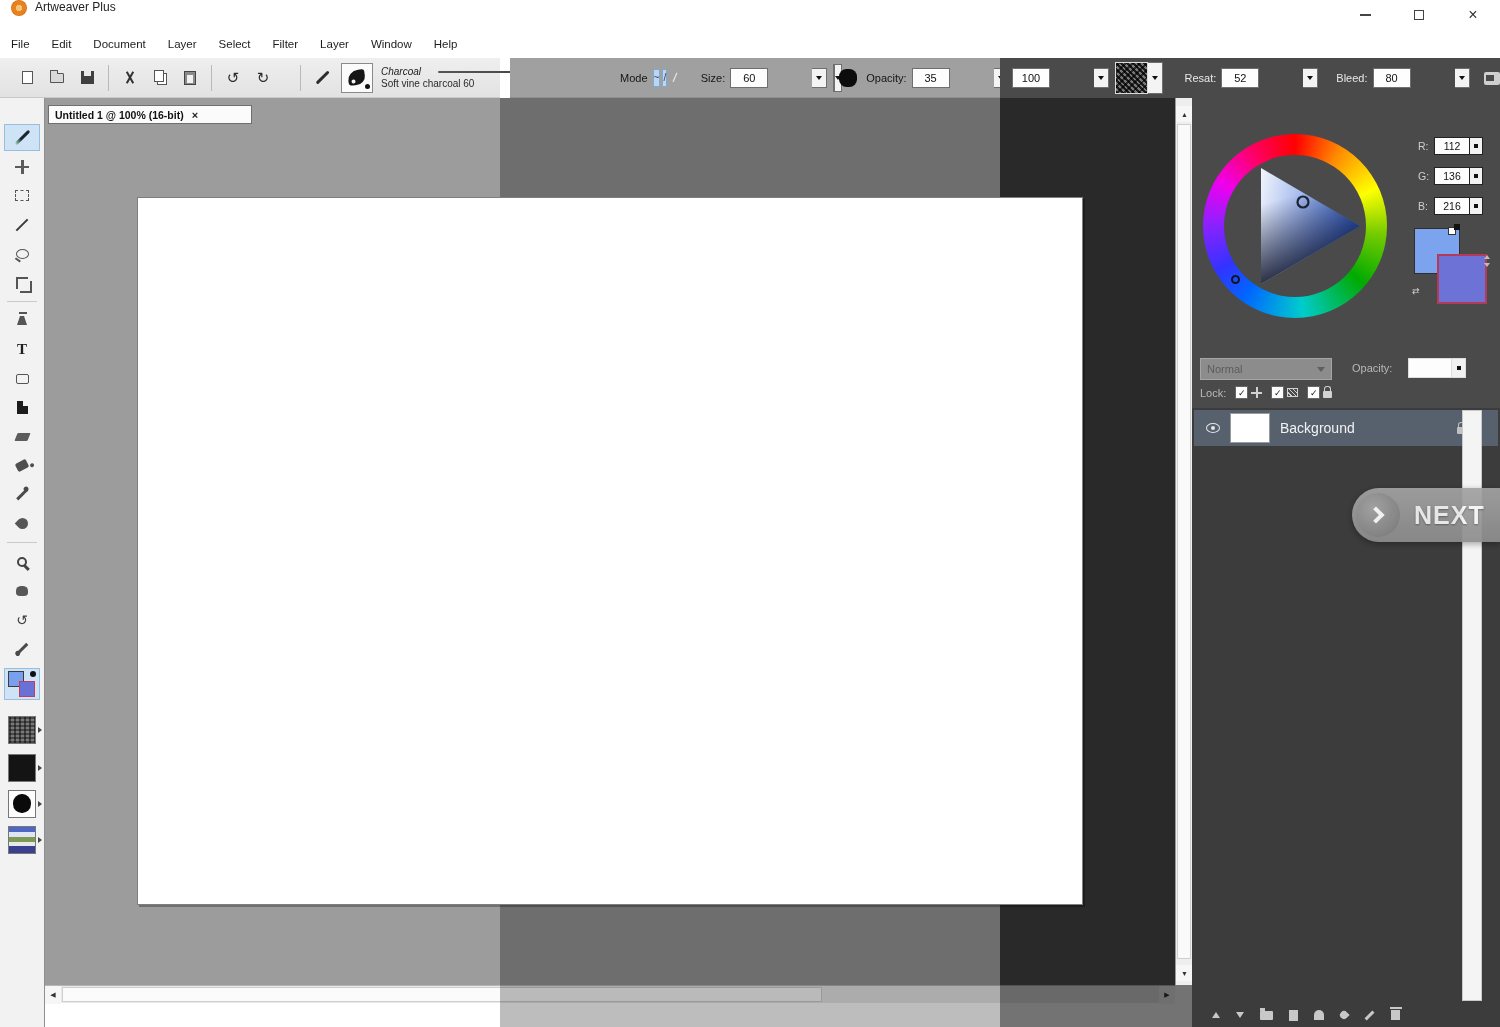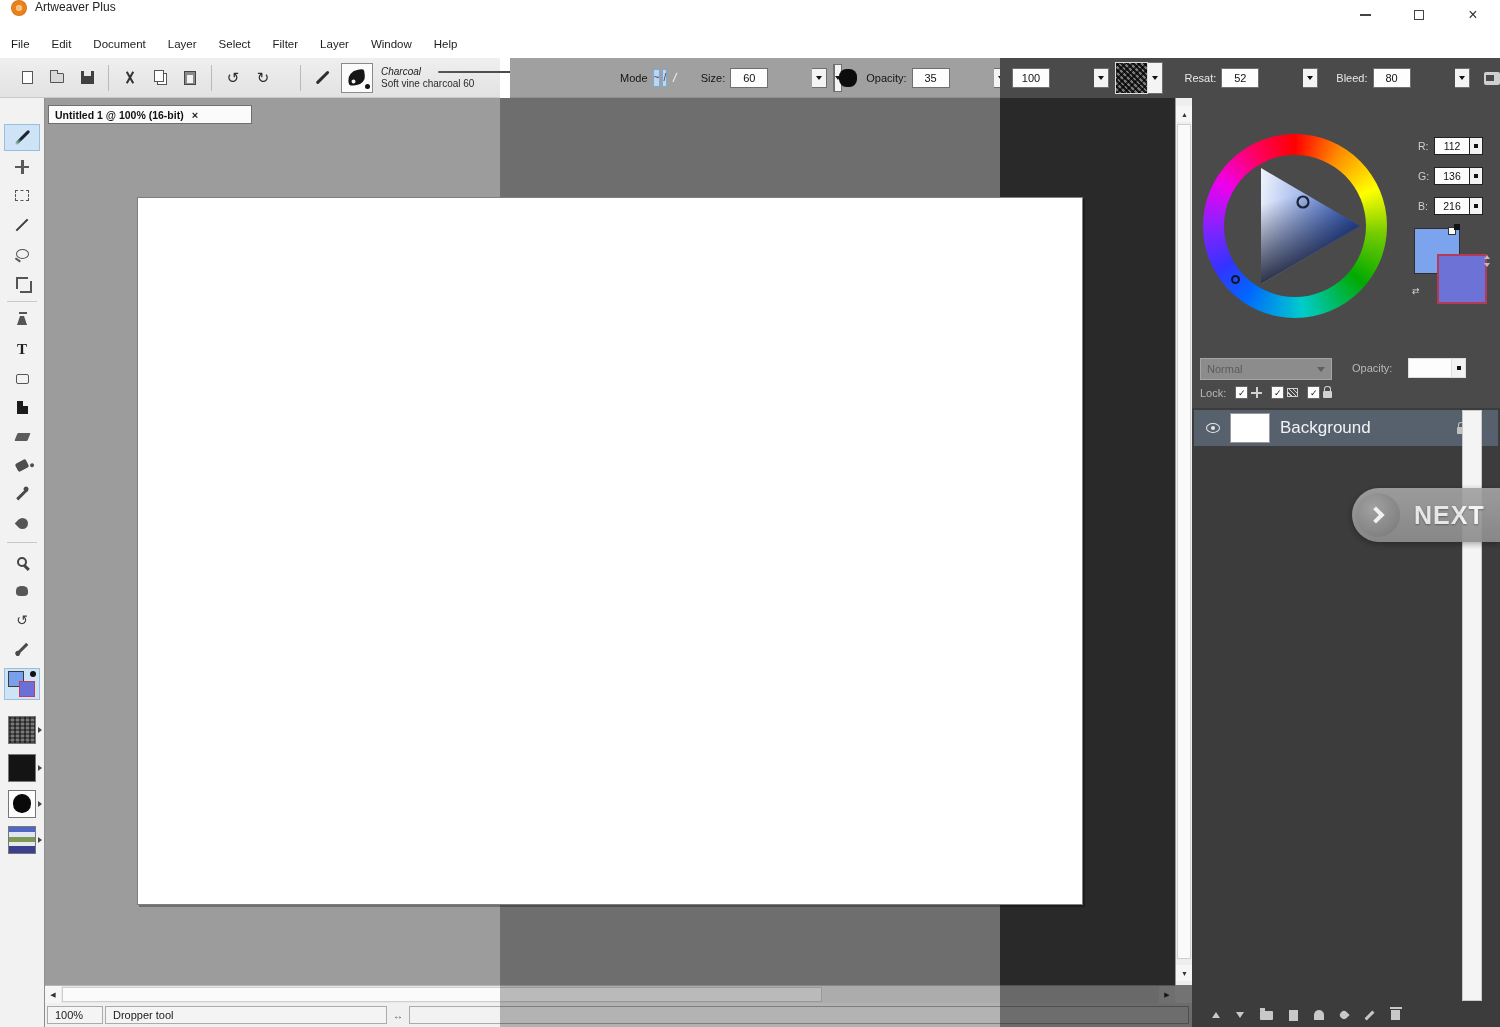--- a/index.html
+++ b/index.html
@@ -189,21 +189,21 @@
   .lk-sq { width:11px; height:9px; border:1.5px solid #d2d2d2; background:repeating-linear-gradient(45deg,transparent 0 2px,#d2d2d2 2px 3px); }
   .padlock { width:9px; height:7px; background:#d2d2d2; border-radius:1px; position:relative; margin-top:4px; }
   .padlock::before { content:""; position:absolute; top:-5px; left:1px; width:5px; height:5px; border:1.5px solid #d2d2d2; border-bottom:none; border-radius:3px 3px 0 0; }
   .padlock.dim { opacity:.85; }
 
   .lyr-list { position:absolute; left:0; top:310px; width:308px; height:595px; background:#3c3c3c; }
   .lyr-row { position:absolute; left:2px; top:2px; width:304px; height:36px; background:#57616e; display:flex; align-items:center; }
   .eye { width:14px; height:10px; border:1.5px solid #e4e4e4; border-radius:50%; position:relative; margin-left:12px; }
   .eye::after { content:""; position:absolute; left:3.5px; top:1.5px; width:4px; height:4px; background:#e4e4e4; border-radius:50%; }
   .lyr-thumb { width:40px; height:30px; background:#fff; border:1px solid #9a9a9a; margin-left:10px; }
-  .lyr-name { margin-left:10px; font-size:17px; color:#f2f2f2; }
+  .lyr-name { margin-left:10px; font-size:14px; color:#f2f2f2; }
   .lyr-lock { margin-left:auto; margin-right:32px; }
   .lyr-scroll { position:absolute; left:270px; top:312px; width:20px; height:591px; background:#f4f4f4; border:1px solid #c9c9c9; }
   .pfoot { position:absolute; left:0; top:905px; width:308px; height:24px; background:#3c3c3c; display:flex; align-items:center; padding-left:20px; }
   .pfoot .fi { margin-right:16px; display:flex; align-items:center; justify-content:center; }
   .fi-up { width:0; height:0; border-left:4px solid transparent; border-right:4px solid transparent; border-bottom:6px solid #c8c8c8; }
   .fi-down { width:0; height:0; border-left:4px solid transparent; border-right:4px solid transparent; border-top:6px solid #c8c8c8; }
   .fi-folder { width:13px; height:9px; background:#c8c8c8; border-radius:1px; position:relative; }
   .fi-folder::before { content:""; position:absolute; left:0; top:-3px; width:5px; height:3px; background:#c8c8c8; }
   .fi-page { width:9px; height:11px; background:#c8c8c8; }
   .fi-arch { width:10px; height:10px; background:#c8c8c8; border-radius:5px 5px 0 0; }
@@ -431,26 +431,20 @@
     <div class="arr up">▲</div>
     <div class="thumb"></div>
     <div class="arr down">▼</div>
   </div>
   <div class="hscroll">
     <div class="arr left">◀</div>
     <div class="thumb"></div>
     <div class="arr right">▶</div>
   </div>
 
-  <div class="statusbar">
-    <div class="status-box status-zoom">100%</div>
-    <div class="status-box status-tool">Dropper tool</div>
-    <div class="status-resize">↔</div>
-    <div class="status-rest"></div>
-  </div>
 
   <div class="rpanel">
 
     <div class="lyr-controls" style="top:232px; height:0;"></div>
 
     <div class="lyr-controls">
       <div class="blend-dd">
           <span>Normal</span>
         </div>
       <div class="lyr-op-label">Opacity:</div>

